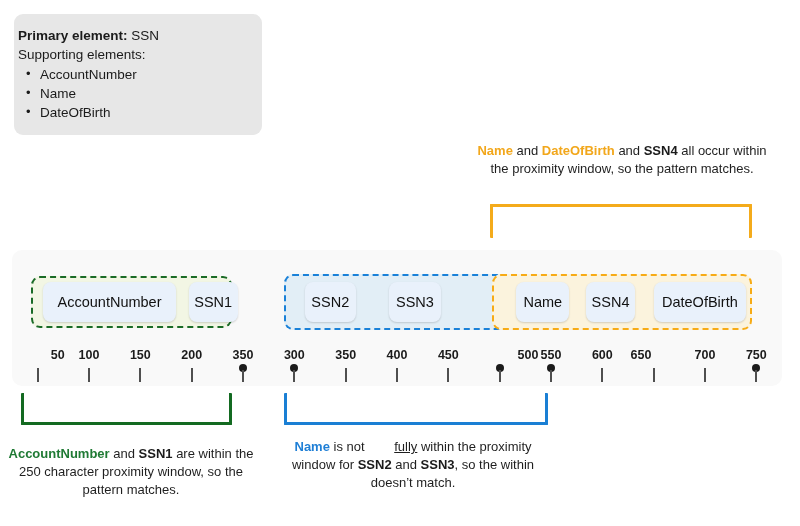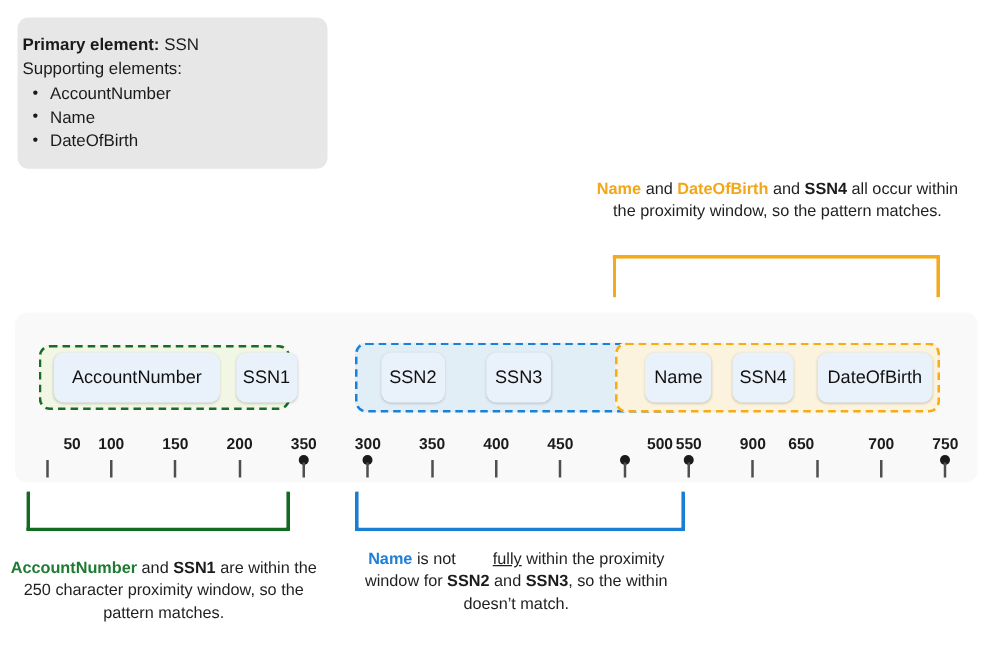--- a/index.html
+++ b/index.html
@@ -278,21 +278,21 @@
     <div class="tick-label" style="left: 385px;">400</div>
     <div class="tick-stem" style="left: 385px;"></div>
     <div class="tick-label" style="left: 436.333px;">450</div>
     <div class="tick-stem" style="left: 436.333px;"></div>
     <div class="tick-label" style="left: 516px;">500</div>
     <div class="tick-dot" style="left: 487.667px;"></div>
     <div class="tick-stem" style="left: 487.667px; top: 22px; height: 12px;"></div>
     <div class="tick-label" style="left: 539px;">550</div>
     <div class="tick-dot" style="left: 539px;"></div>
     <div class="tick-stem" style="left: 539px; top: 22px; height: 12px;"></div>
-    <div class="tick-label" style="left: 590.333px;">900</div>
+    <div class="tick-label" style="left: 590.333px;">600</div>
     <div class="tick-stem" style="left: 590.333px;"></div>
     <div class="tick-label" style="left: 629px;">650</div>
     <div class="tick-stem" style="left: 641.667px;"></div>
     <div class="tick-label" style="left: 693px;">700</div>
     <div class="tick-stem" style="left: 693px;"></div>
     <div class="tick-label" style="left: 744.333px;">750</div>
     <div class="tick-dot" style="left: 744.333px;"></div>
     <div class="tick-stem" style="left: 744.333px; top: 22px; height: 12px;"></div>
   </div>
 

